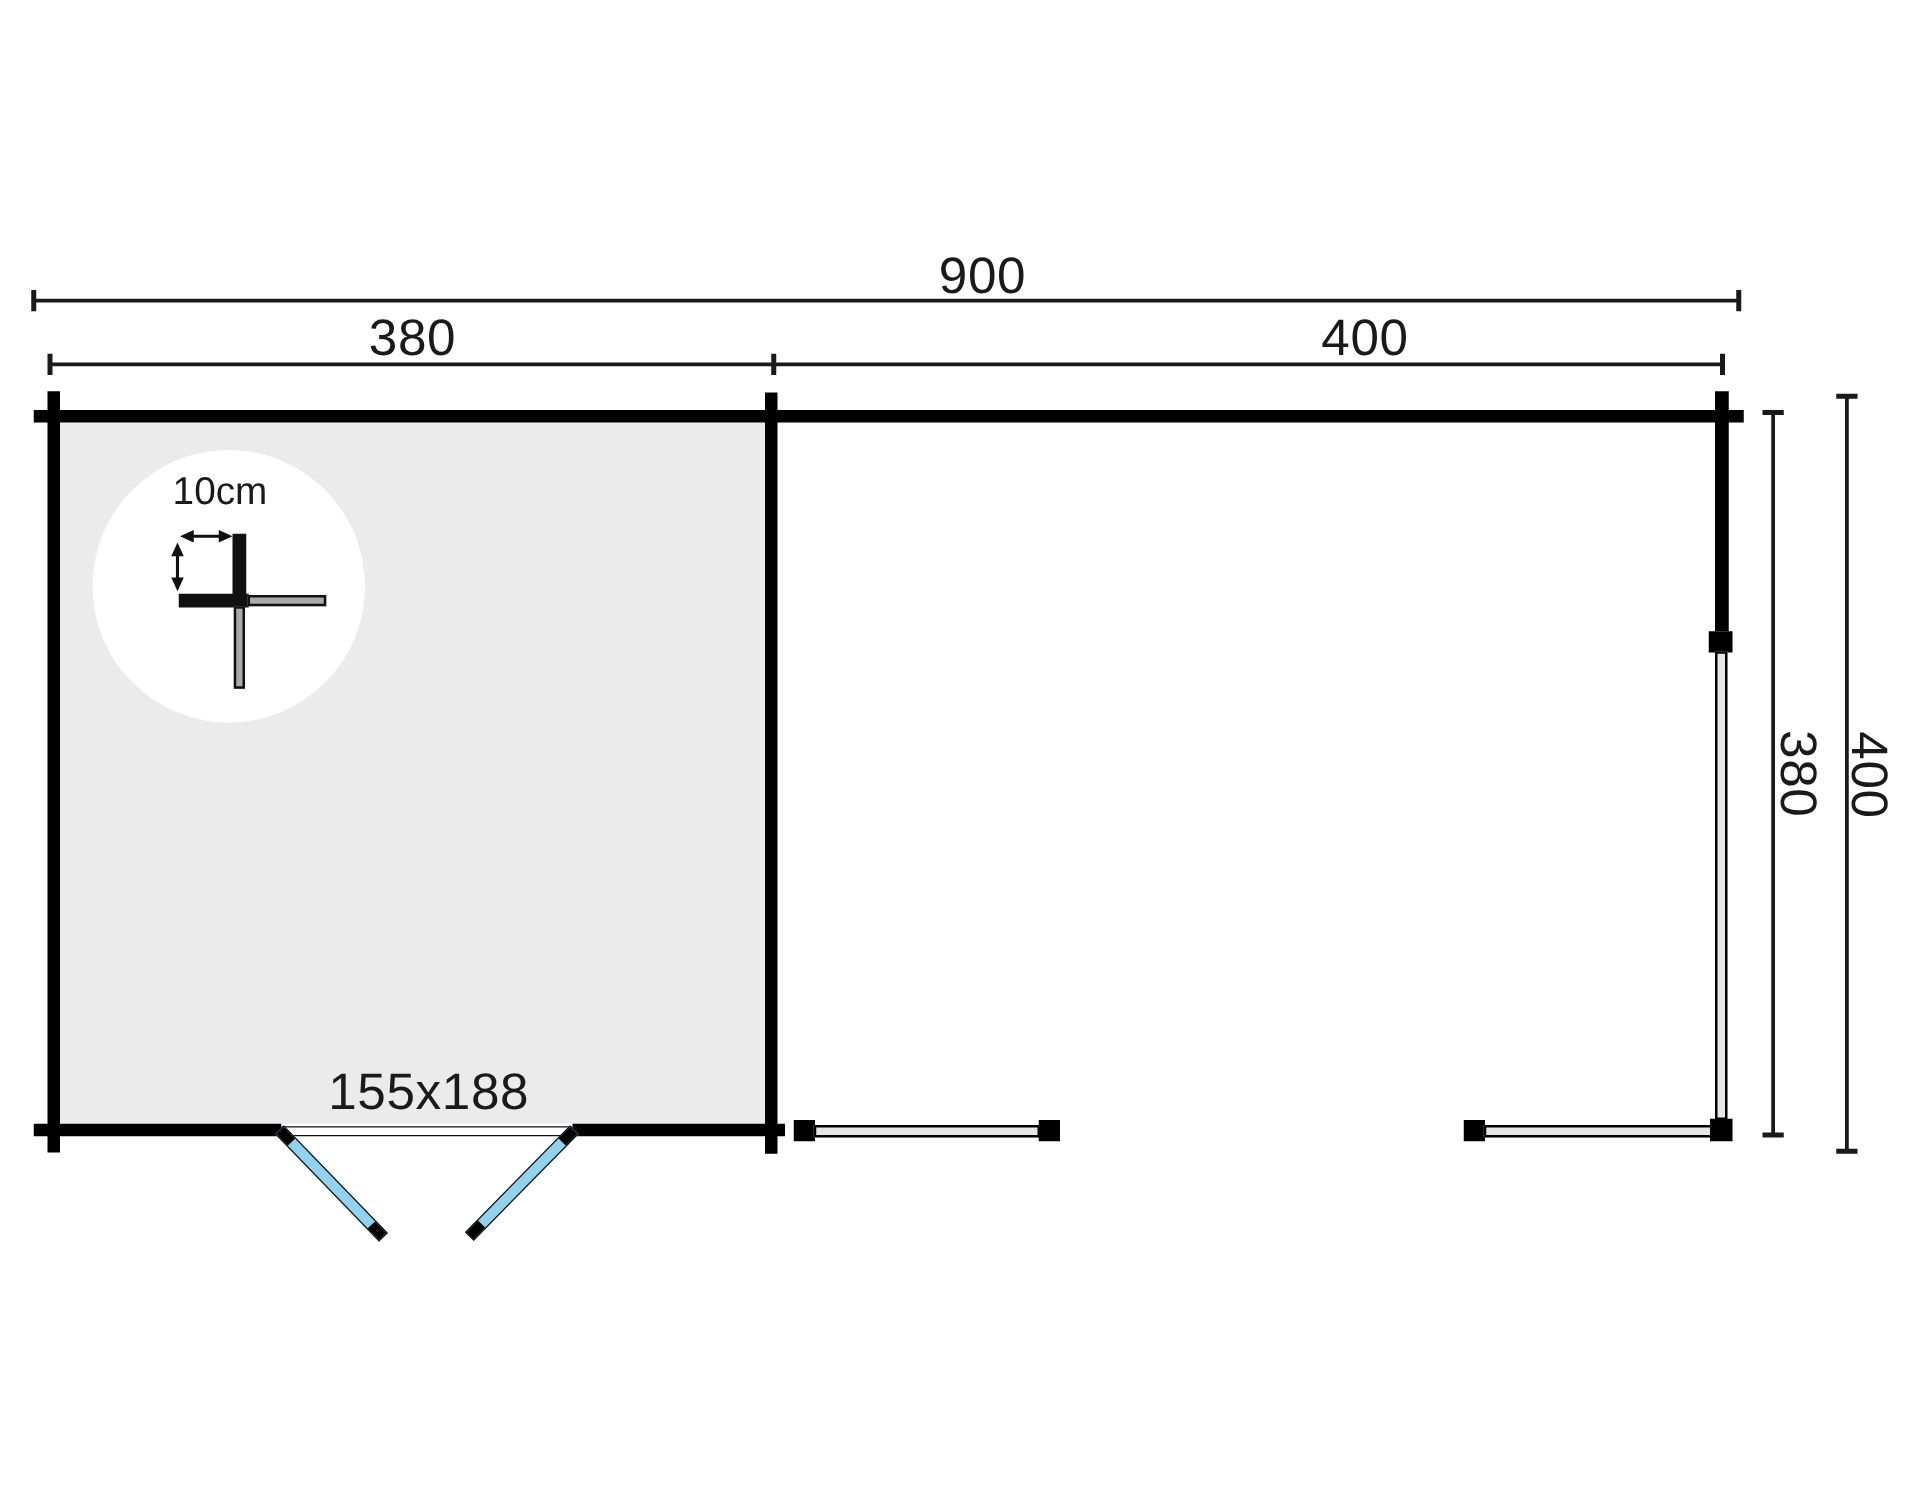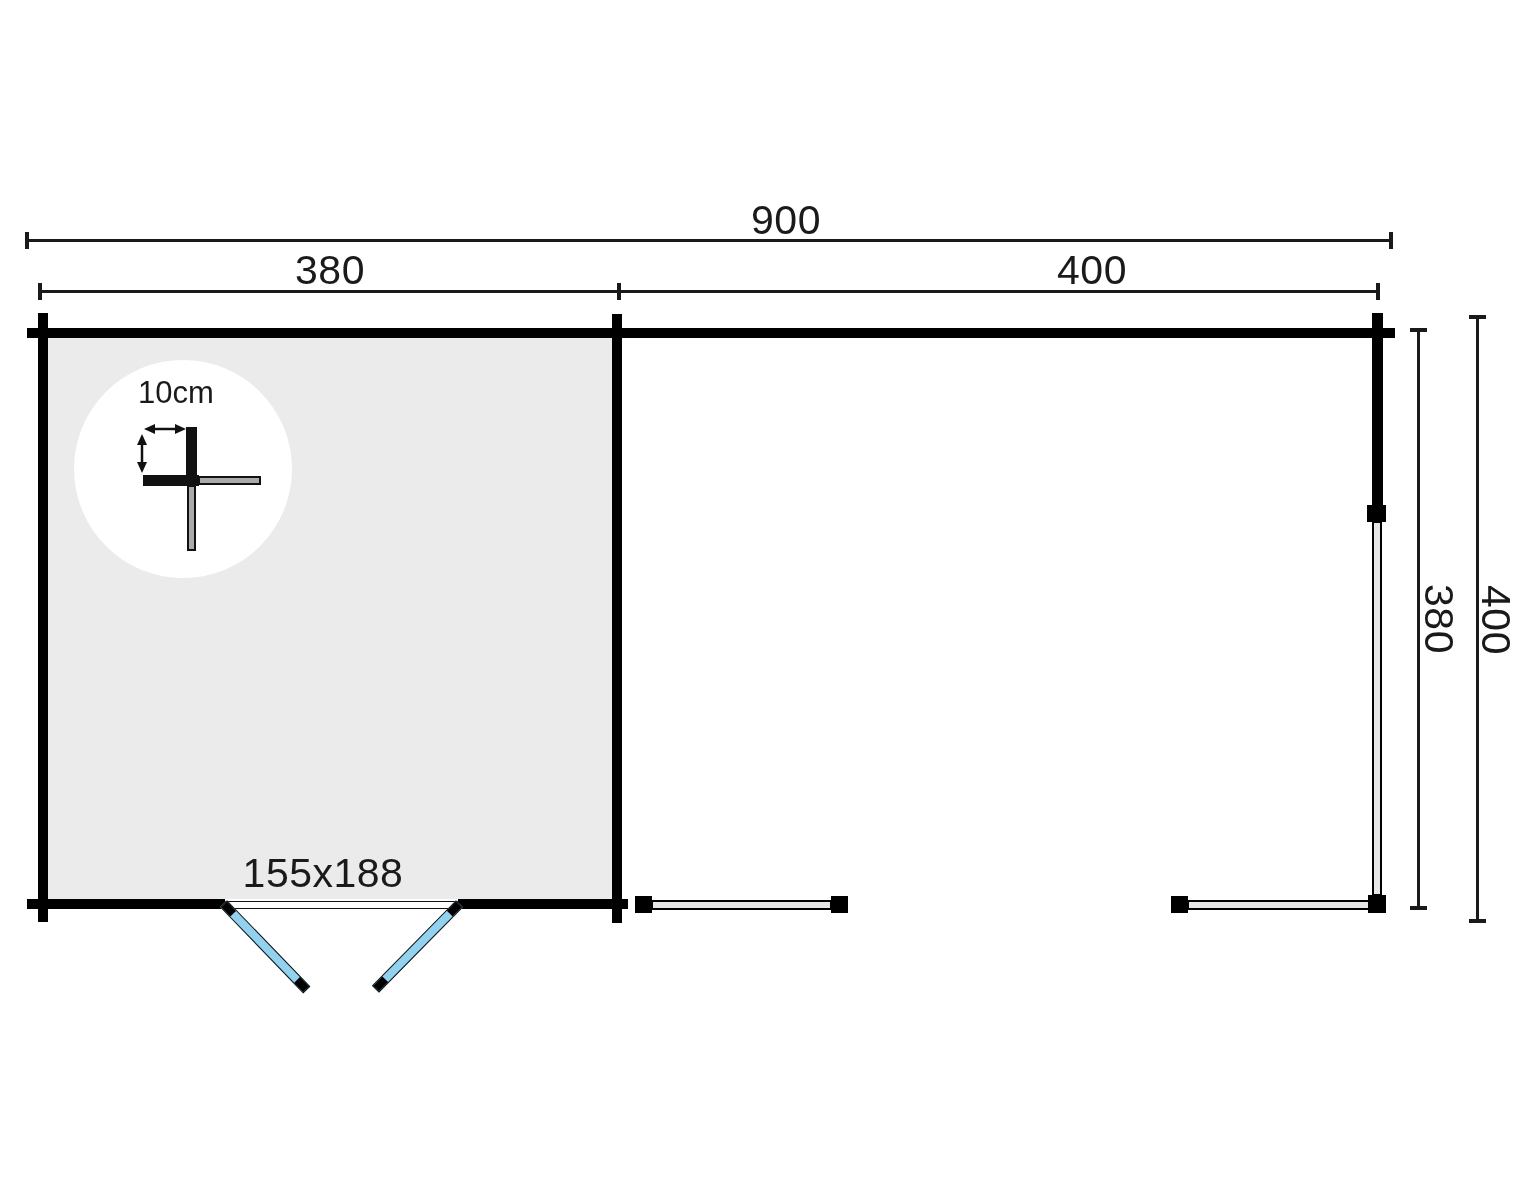--- a/index.html
+++ b/index.html
@@ -88,21 +88,21 @@
   </svg>
 
   <div class="wall" style="left:27px;top:328px;width:1368px;height:10px;"></div>
   <div class="wall" style="left:38px;top:313px;width:10px;height:609px;"></div>
   <div class="wall" style="left:612px;top:314px;width:10px;height:609px;"></div>
   <div class="wall" style="left:1372px;top:313px;width:11px;height:192px;"></div>
   <div class="wall" style="left:27px;top:899px;width:198px;height:10px;"></div>
   <div class="wall" style="left:458px;top:899px;width:170px;height:10px;"></div>
 
   <div class="door-frame" style="left:225px;top:901px;width:233px;height:8px;"></div>
-  <div class="dim-label" style="left:323px;top:850px;">155x188</div>
+  <div class="dim-label" style="left:343px;top:850px;">155x188</div>
   <div class="door-leaf leaf-left" style="left:225px;top:901px;">
     <div class="door-cap"></div>
     <div class="door-cap"></div>
   </div>
   <div class="door-leaf leaf-right" style="left:338px;top:901px;">
     <div class="door-cap"></div>
     <div class="door-cap"></div>
   </div>
 
   <div class="post" style="left:1367px;top:505px;width:19px;height:17px;"></div>

